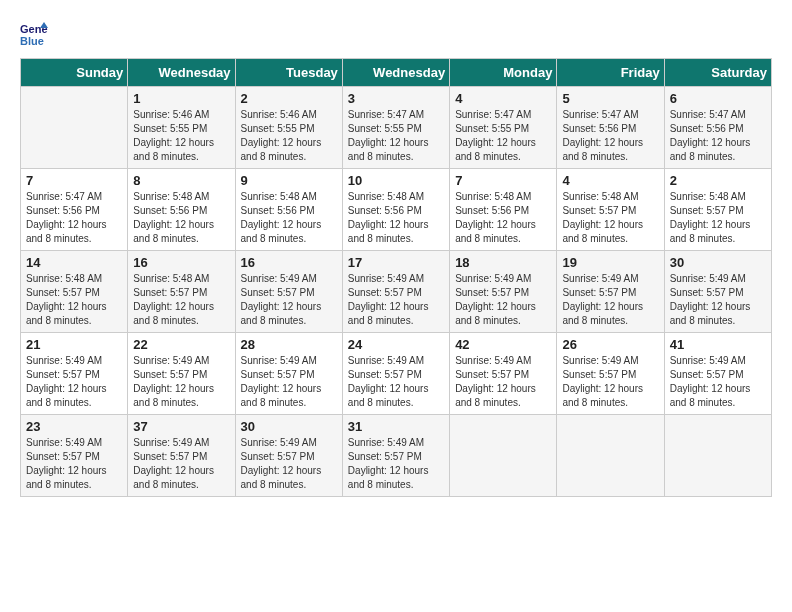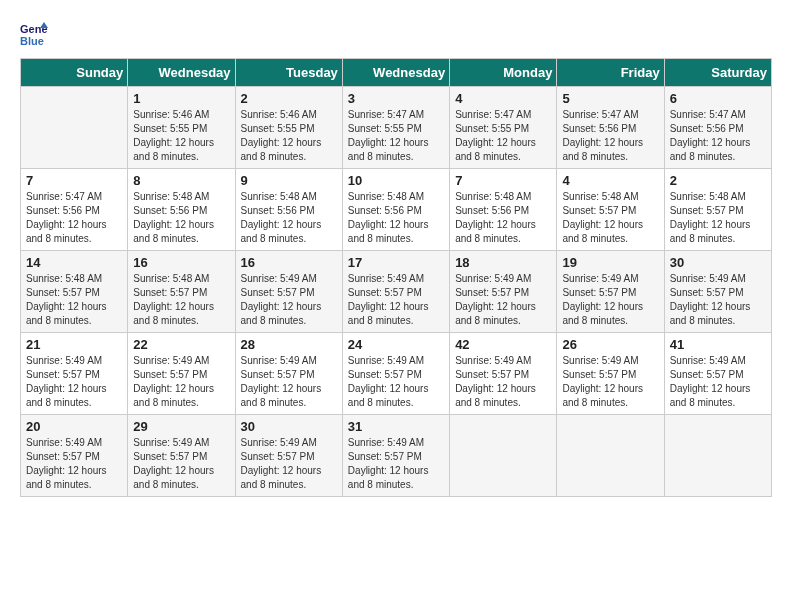--- a/index.html
+++ b/index.html
@@ -303,28 +303,28 @@
         <td>
           <span class="day-number">41</span>
           <div class="day-info" style="white-space: pre-line;">Sunrise: 5:49 AM
 Sunset: 5:57 PM
 Daylight: 12 hours
 and 8 minutes.</div>
         </td>
       </tr>
       <tr>
         <td>
-          <span class="day-number">20</span>
-          <div class="day-info" style="white-space: pre-line;">Sunrise: 5:49 AM
-Sunset: 5:57 PM
-Daylight: 12 hours
-and 8 minutes.</div>
-        </td>
-        <td>
-          <span class="day-number">29</span>
+          <span class="day-number">23</span>
+          <div class="day-info" style="white-space: pre-line;">Sunrise: 5:49 AM
+Sunset: 5:57 PM
+Daylight: 12 hours
+and 8 minutes.</div>
+        </td>
+        <td>
+          <span class="day-number">37</span>
           <div class="day-info" style="white-space: pre-line;">Sunrise: 5:49 AM
 Sunset: 5:57 PM
 Daylight: 12 hours
 and 8 minutes.</div>
         </td>
         <td>
           <span class="day-number">30</span>
           <div class="day-info" style="white-space: pre-line;">Sunrise: 5:49 AM
 Sunset: 5:57 PM
 Daylight: 12 hours

